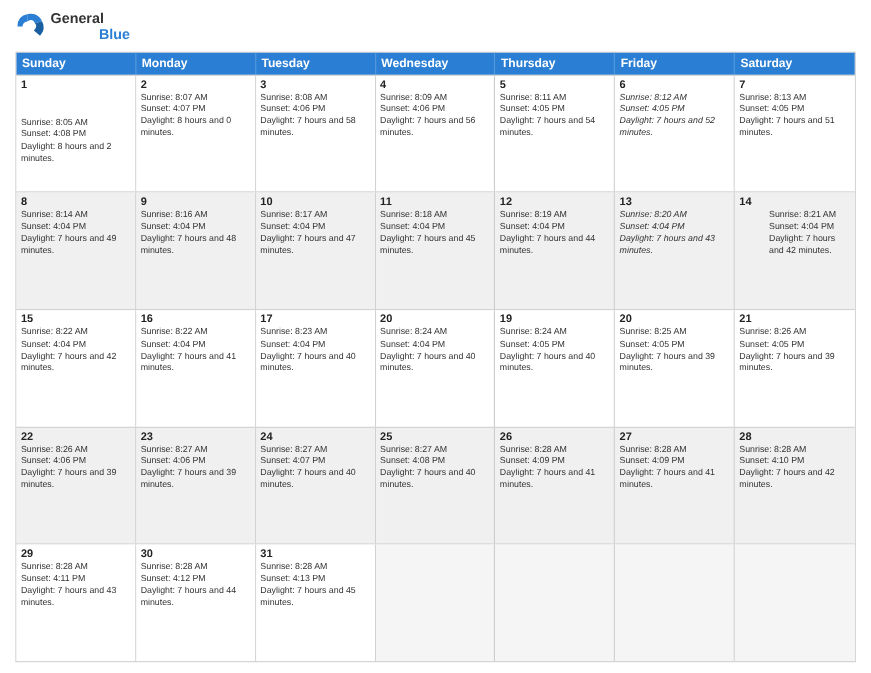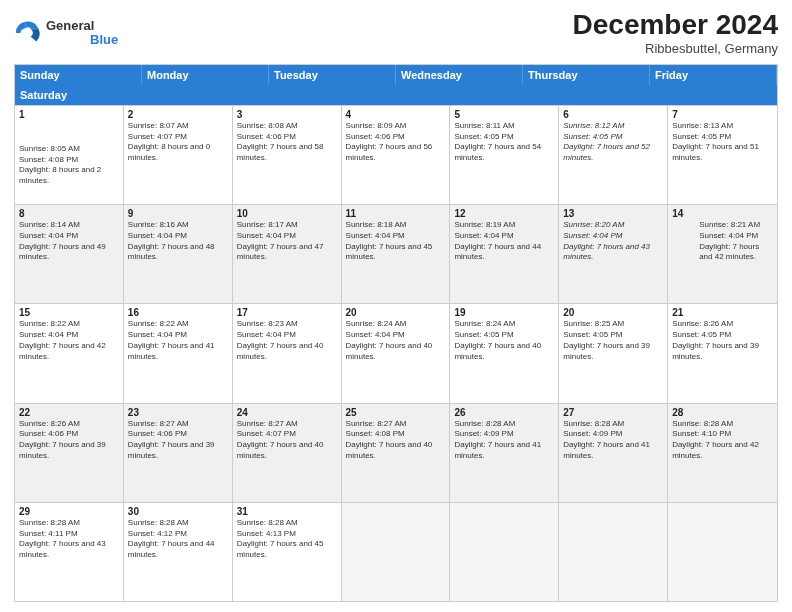--- a/index.html
+++ b/index.html
@@ -13,21 +13,21 @@
     .page {
       width: 792px;
       height: 612px;
       padding: 10px 14px 10px 14px;
       display: flex;
       flex-direction: column;
     }
     .header {
       display: flex;
       justify-content: space-between;
-      align-items: center;
+      align-items: flex-start;
       margin-bottom: 8px;
     }
     .logo {
       display: flex;
       align-items: center;
       gap: 4px;
     }
     .logo-text {
       display: flex;
       flex-direction: column;
@@ -56,21 +56,21 @@
       color: #444;
     }
     .calendar {
       flex: 1;
       display: flex;
       flex-direction: column;
       border: 1px solid #ccc;
     }
     .cal-header-row {
       display: grid;
-      grid-template-columns: repeat(6, 1fr);
+      grid-template-columns: repeat(7, 1fr);
       background: #2a7fd4;
     }
     .cal-header-cell {
       color: #fff;
       font-size: 11px;
       font-weight: bold;
       padding: 4px 5px;
       text-align: left;
       border-right: 1px solid #5599dd;
     }
@@ -120,24 +120,20 @@
       <svg class="logo-icon" viewBox="0 0 30 30" xmlns="http://www.w3.org/2000/svg">
         <path d="M2 15 Q2 5 12 3 L12 10 Q7 11 7 15 Z" fill="#2a7fd4"></path>
         <path d="M12 3 Q22 1 26 10 L19 12 Q17 7 12 10 Z" fill="#2a7fd4"></path>
         <path d="M26 10 Q30 18 24 24 L18 19 Q22 15 19 12 Z" fill="#1a5fa0"></path>
       </svg>
       <div class="logo-text">
         <span>General</span>
         <span>Blue</span>
       </div>
     </div>
-    <div class="title-block">
-      <div class="month-title">December 2024</div>
-      <div class="subtitle">Ribbesbuttel, Germany</div>
-    </div>
   </div>
 
   <div class="calendar">
     <div class="cal-header-row">
     <div class="cal-header-cell">Sunday</div>
         <div class="cal-header-cell">Monday</div>
         <div class="cal-header-cell">Tuesday</div>
         <div class="cal-header-cell">Wednesday</div>
         <div class="cal-header-cell">Thursday</div>
         <div class="cal-header-cell">Friday</div>

